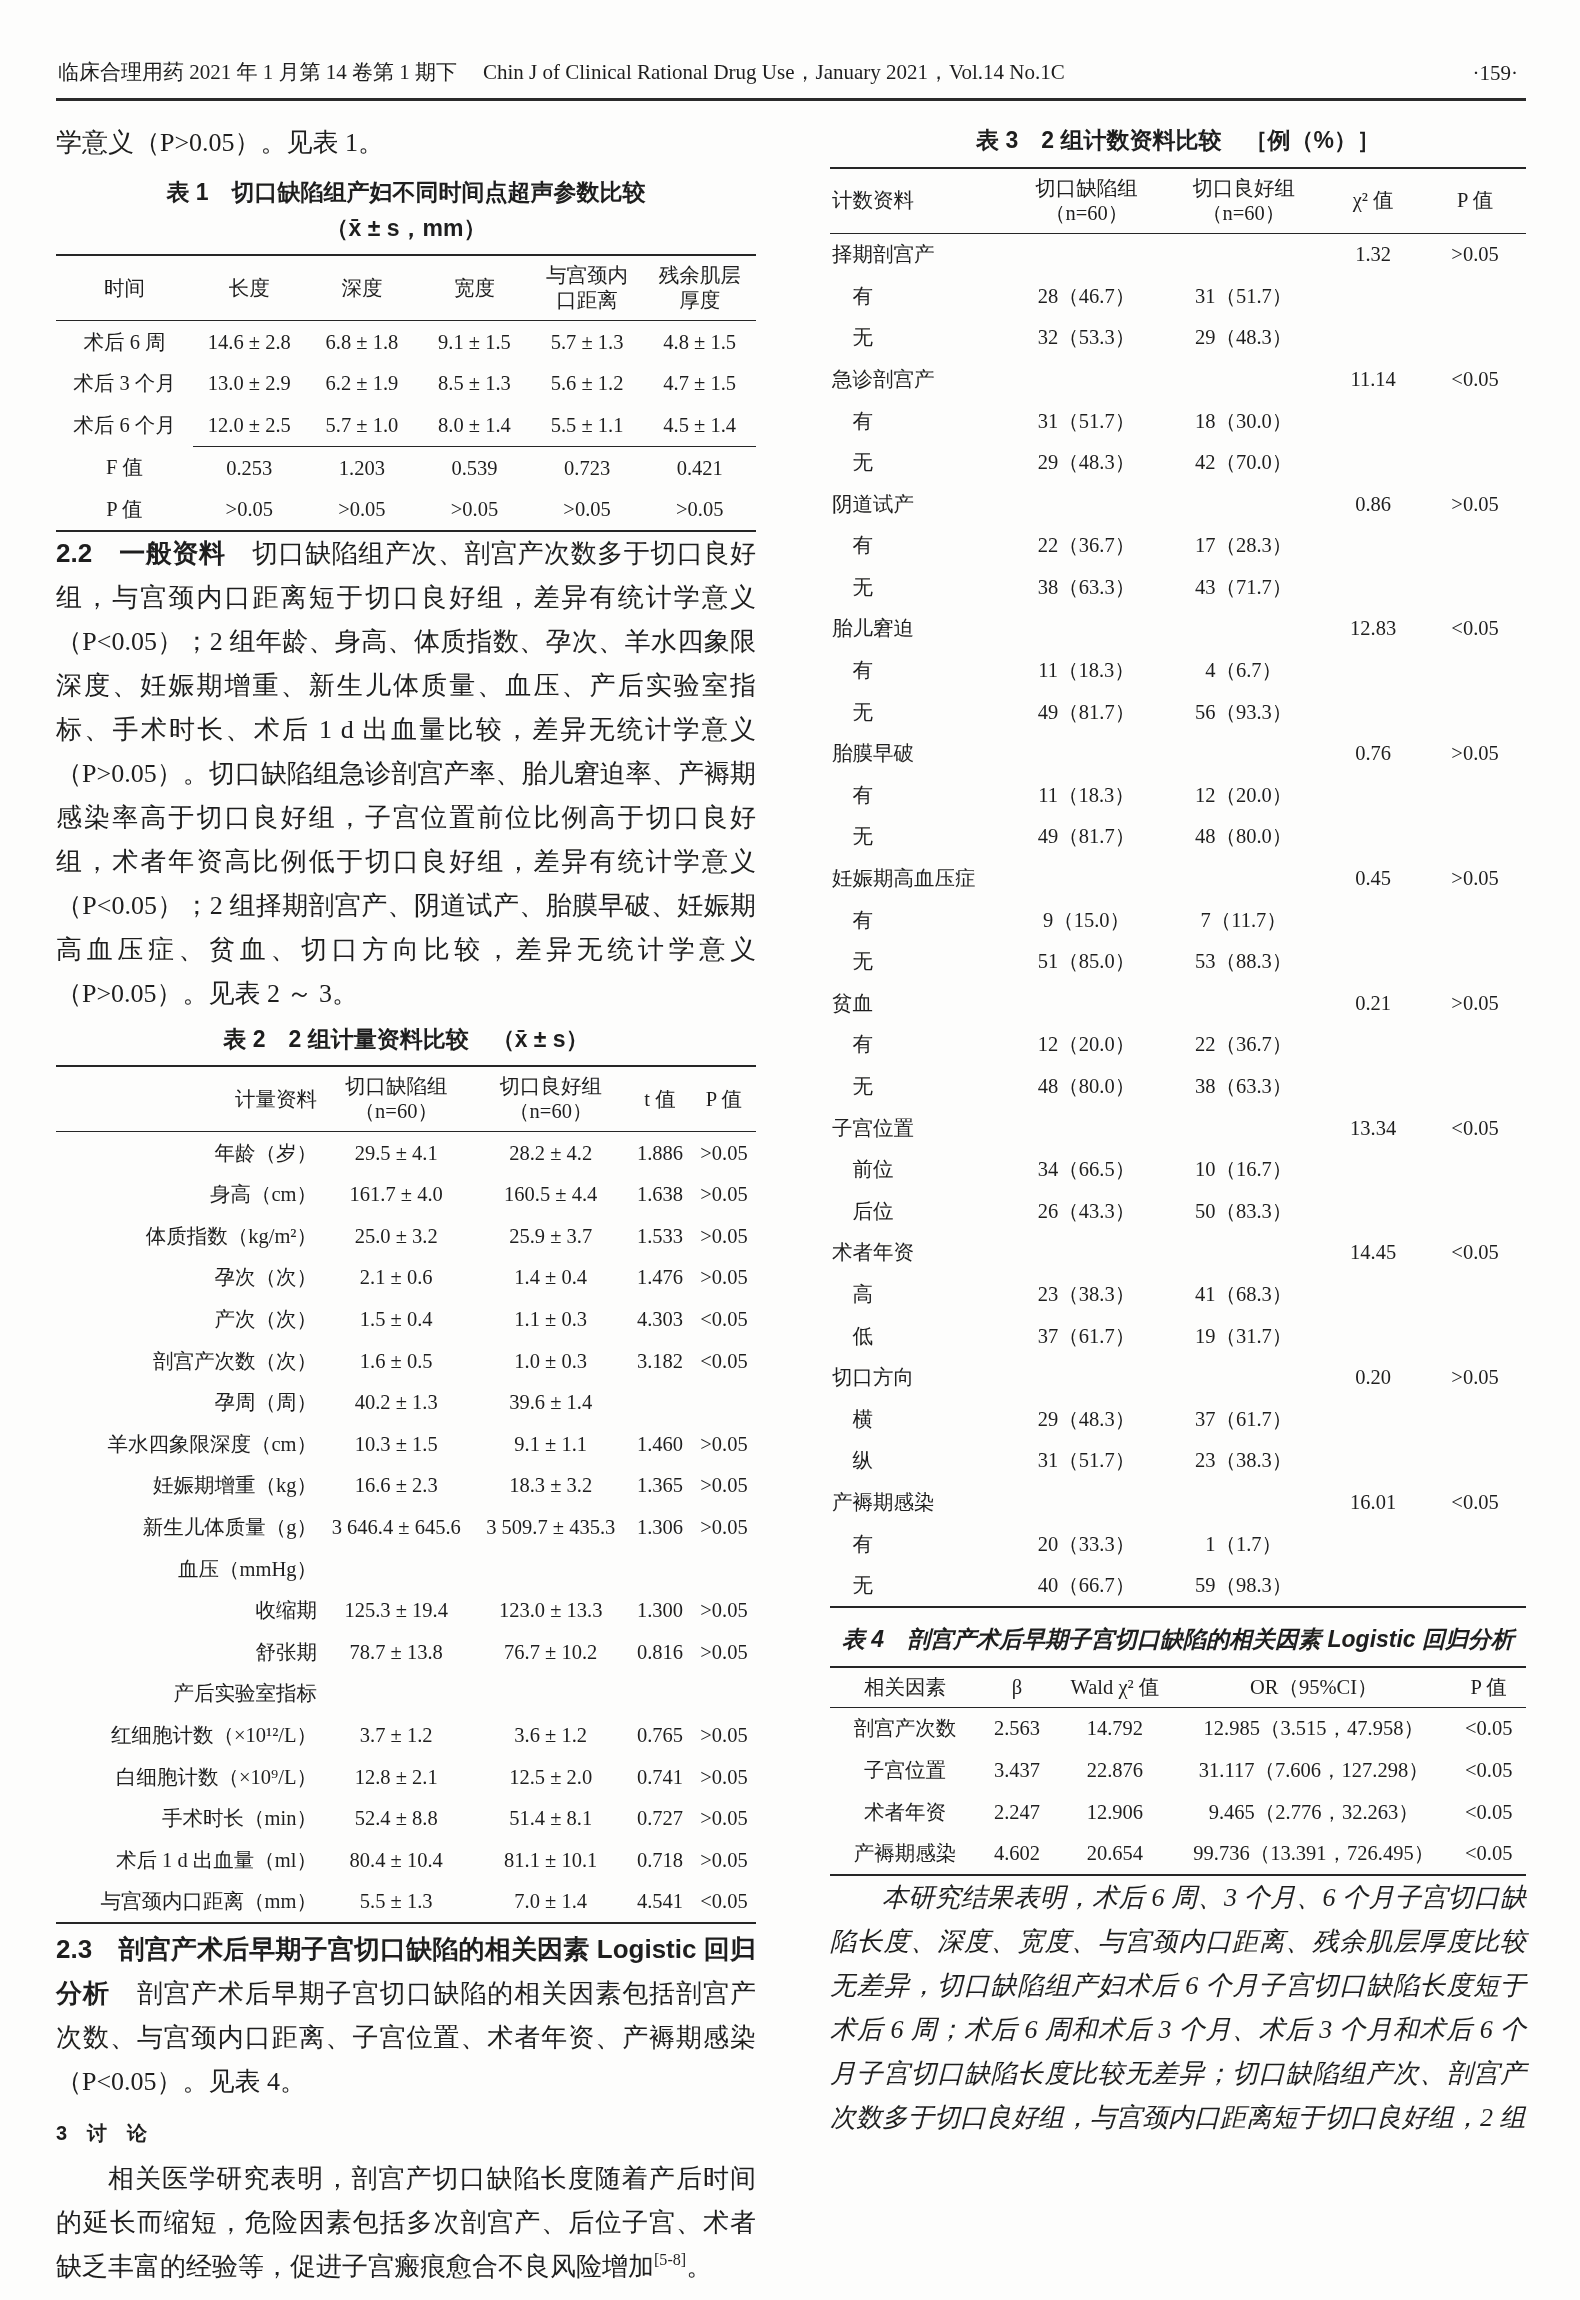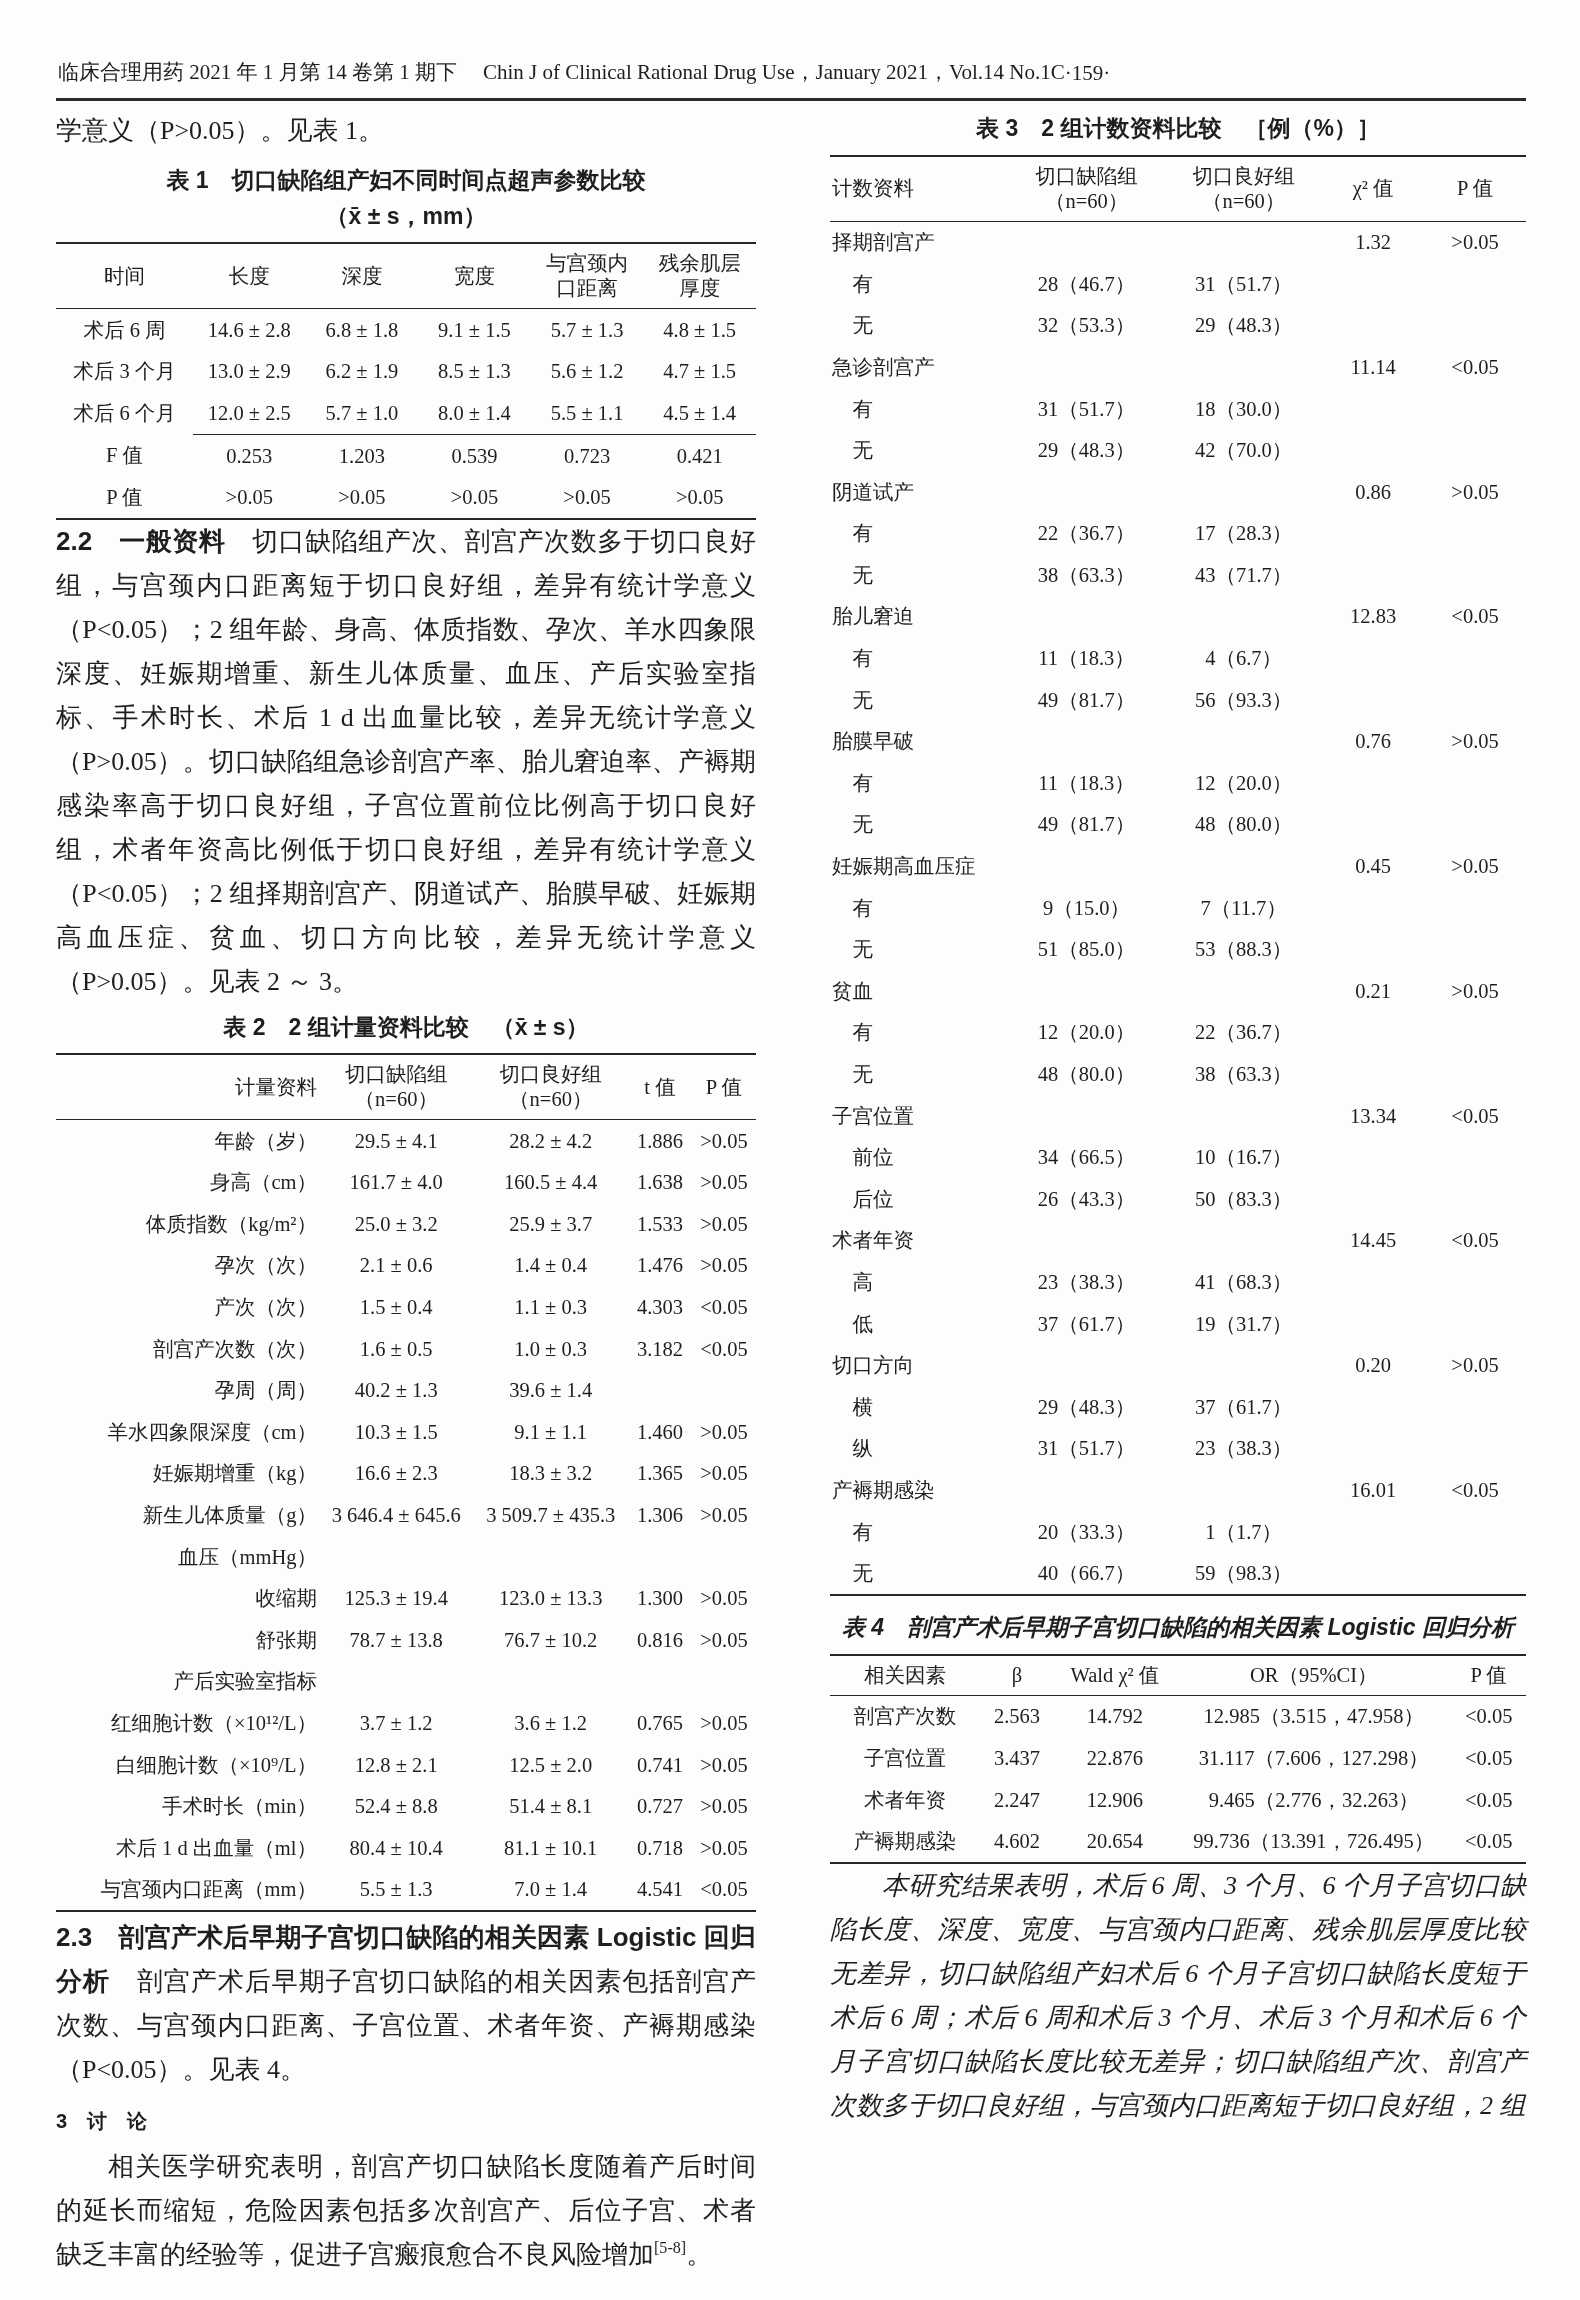--- a/index.html
+++ b/index.html
@@ -9,28 +9,28 @@
     color:#1e1e1e;
     font-family:"Liberation Serif","DejaVu Serif",serif;
   }
   .page{
     box-sizing:border-box;
     width:1580px;height:2300px;
     padding:58px 54px 30px 56px;
     overflow:hidden;
   }
   .pg-header{
-    display:flex;align-items:flex-end;
+    display:flex;justify-content:space-between;align-items:flex-end;
     font-size:21px;
     padding:0 8px 12px 2px;
     border-bottom:3px solid #2b2b2b;
     white-space:nowrap;
   }
   .pg-header .cn{margin-right:26px;}
-  .cols{display:flex;gap:74px;margin-top:8px;}
+  .cols{display:flex;gap:74px;margin-top:20px;}
   .col{width:700px;}
   .col.right{width:696px;}
   p.body{
     font-size:26px;line-height:1.69;
     text-align:justify;margin:0;
   }
   p.first-indent{text-indent:2em;}
   b.sec-label{font-family:"Liberation Sans","DejaVu Sans",sans-serif;font-weight:bold;}
   .sec-heading{
     font-family:"Liberation Sans","DejaVu Sans",sans-serif;

